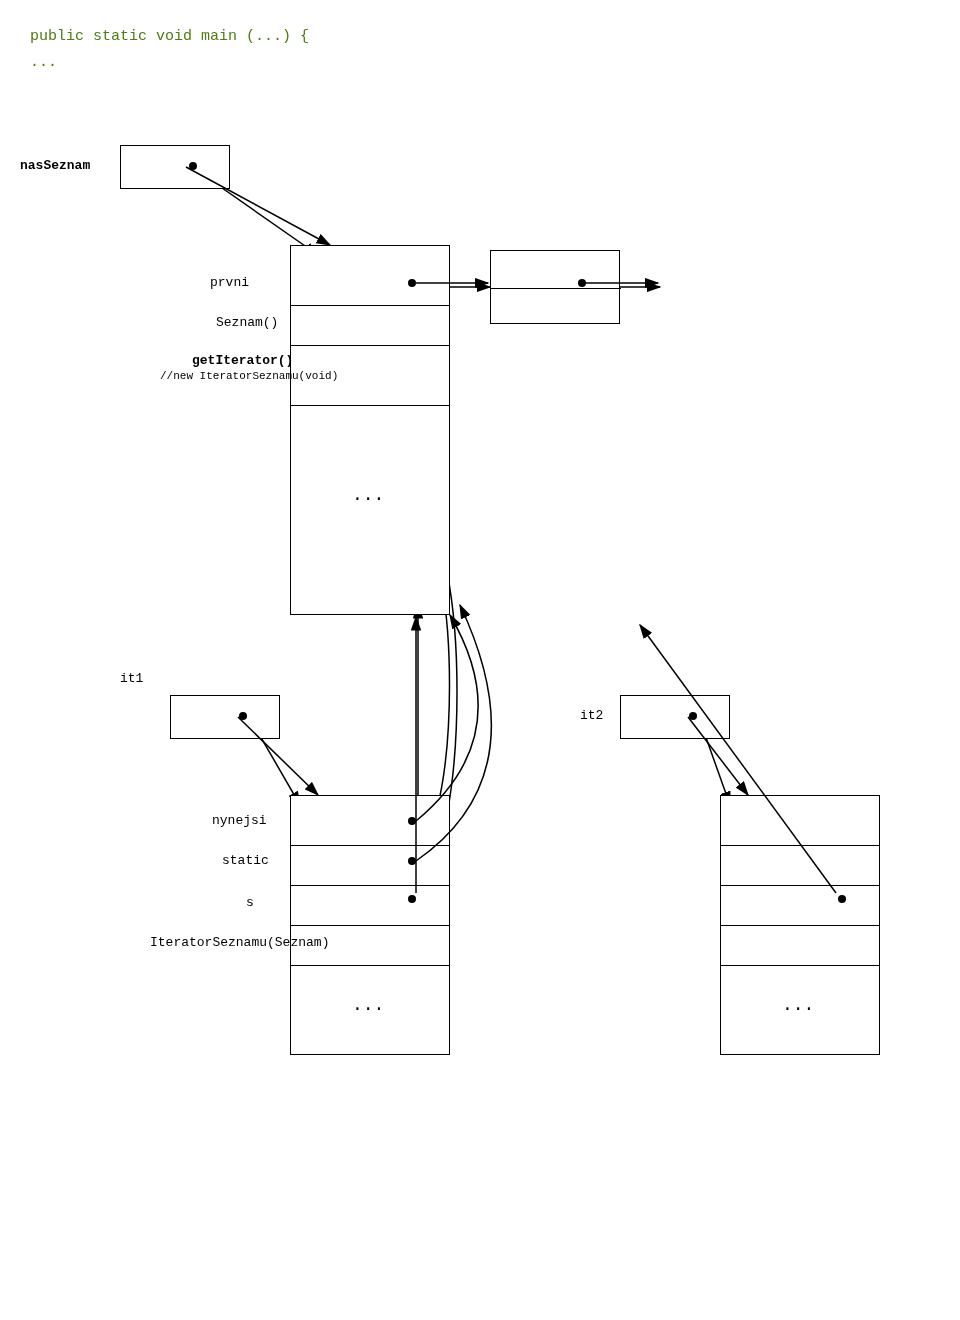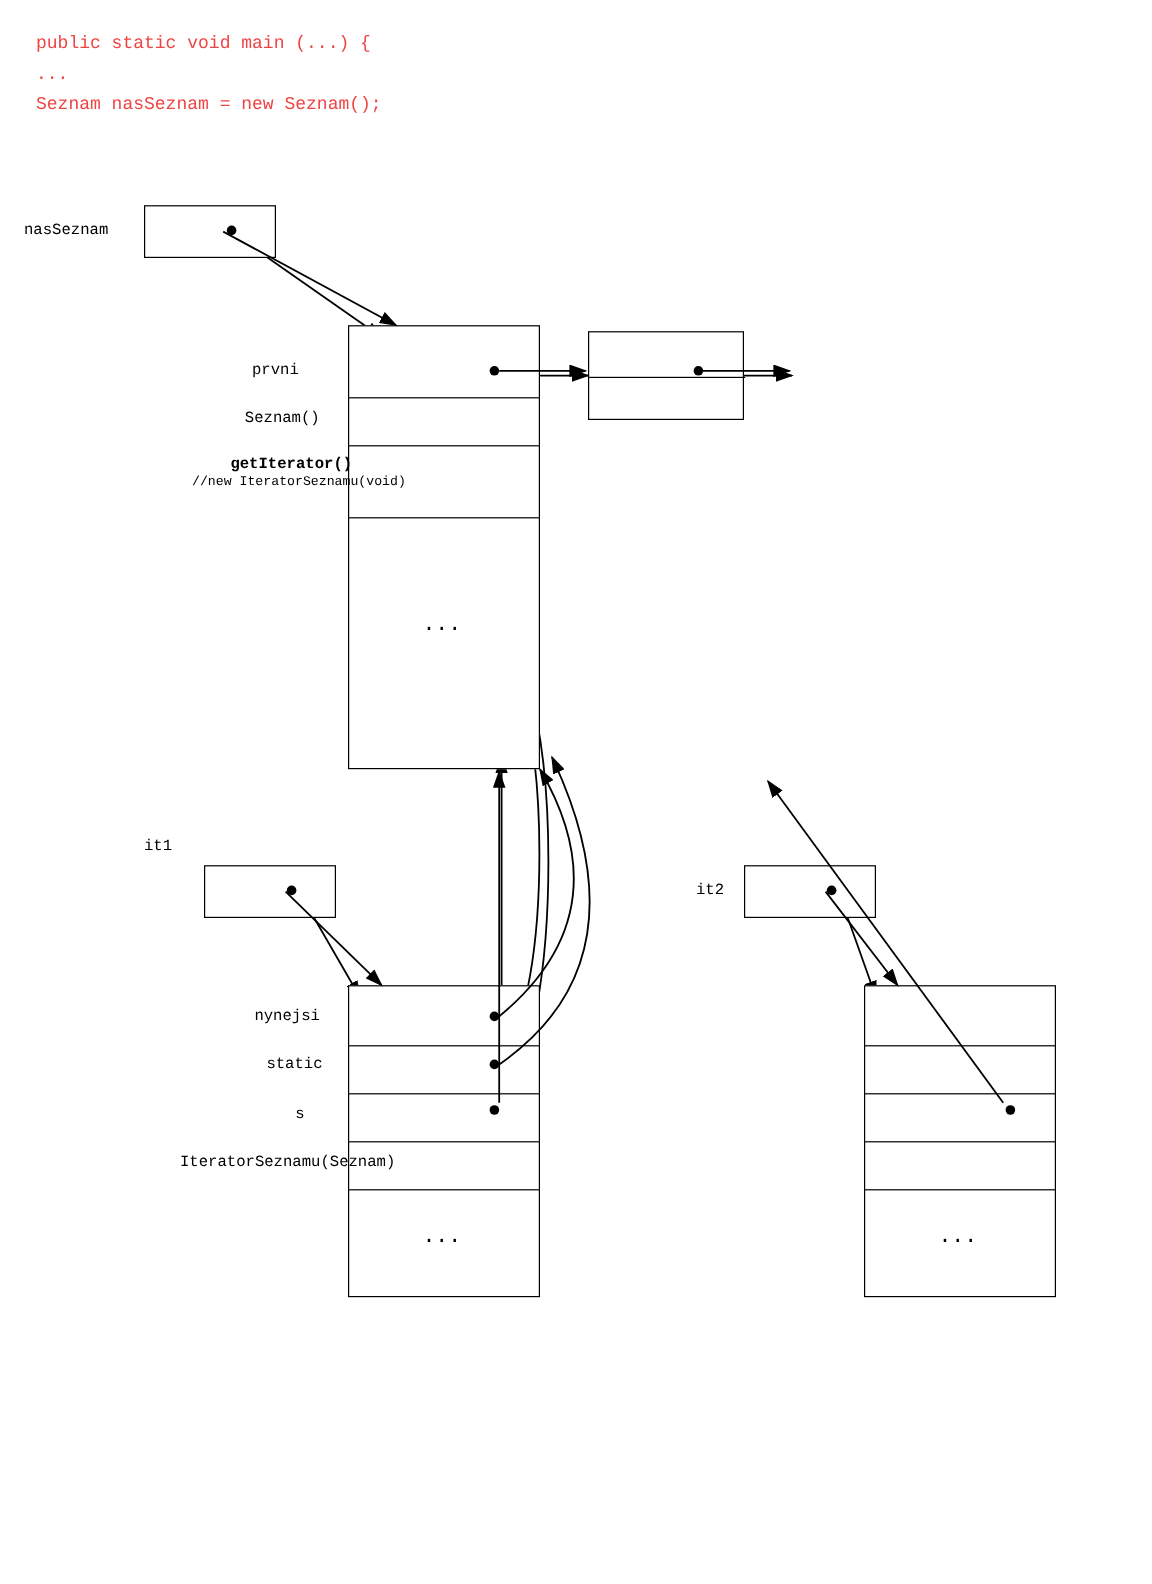--- a/index.html
+++ b/index.html
@@ -9,21 +9,21 @@
       font-size: 14px;
       width: 960px;
       min-height: 1320px;
       position: relative;
       overflow: hidden;
     }
     .code-block {
       padding: 24px 30px 20px 30px;
       font-size: 15px;
       line-height: 1.7;
-      color: #ef4444;
+      color: #4d7c0f;
     }
     .diagram-area {
       position: relative;
       width: 960px;
       height: 980px;
     }
     .box {
       position: absolute;
       border: 1.5px solid #000;
       background: #fff;
@@ -53,21 +53,20 @@
       position: absolute;
       border-top: 1.5px solid #000;
     }
   </style>
 </head>
 <body>
 
 <div class="code-block">
   <div>public static void main (...) {</div>
   <div>    ...</div>
-  <div>    Seznam nasSeznam = new Seznam();</div>
 </div>
 
 <div class="diagram-area">
 
   <svg class="arrows">
     <defs>
       <marker id="arrowhead" markerWidth="10" markerHeight="7" refX="9" refY="3.5" orient="auto">
         <polygon points="0 0, 10 3.5, 0 7" fill="#000"></polygon>
       </marker>
     </defs>
@@ -86,34 +85,34 @@
 
     <path d="M 418 790 C 470 750, 470 440, 418 415" stroke="#000" stroke-width="1.5" fill="none" marker-end="url(#arrowhead)"></path>
 
     <line x1="418" y1="826" x2="418" y2="510" stroke="#000" stroke-width="1.5" marker-end="url(#arrowhead)"></line>
 
   </svg>
 
   <div class="box" style="left:120px; top:50px; width:110px; height:44px;">
     <div class="dot" style="left:68px; top:16px;"></div>
   </div>
-  <div class="box-label" style="left:20px; top:63px;">nasSeznam</div>
+  <div class="box-label" style="left:20px; top:63px;font-weight:bold;">nasSeznam</div>
 
   <div class="box" style="left:290px; top:150px; width:160px; height:370px;">
   </div>
 
   <div class="divider" style="left:290px; top:210px; width:160px;"></div>
   <div class="divider" style="left:290px; top:250px; width:160px;"></div>
   <div class="divider" style="left:290px; top:310px; width:160px;"></div>
 
   <div class="box-label" style="left:210px; top:180px;">prvni</div>
 
   <div class="dot" style="left:408px; top:184px;"></div>
 
-  <div class="box-label" style="left:204px; top:220px;">Seznam()</div>
+  <div class="box-label" style="left:216px; top:220px;">Seznam()</div>
 
   <div class="box-label" style="left:192px; top:258px;font-weight:bold;">getIterator()</div>
 
   <div class="box-label" style="left:160px; top:275px; font-size:11px;">//new IteratorSeznamu(void)</div>
 
   <div class="box-label" style="left:352px; top:390px; font-size:18px;">...</div>
 
   <div class="box" style="left:490px; top:155px; width:130px; height:74px;">
     <div class="divider" style="left:0; top:37px; width:130px;"></div>
   </div>

